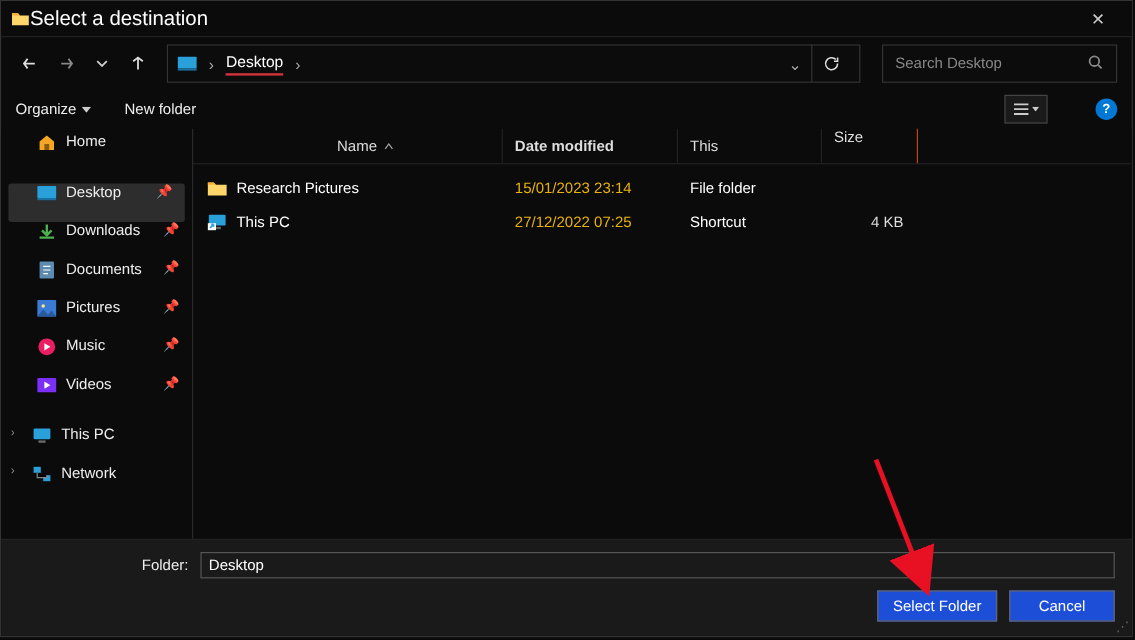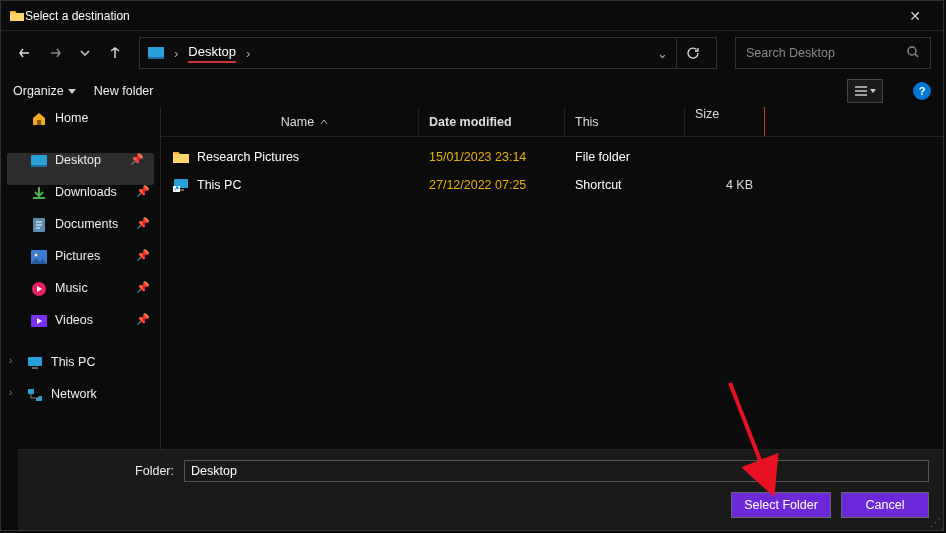--- a/index.html
+++ b/index.html
@@ -22,21 +22,21 @@
   flex-direction: column;
 }
 .titlebar {
   height: 30px;
   background: #0b0b0b;
   display: flex;
   align-items: center;
   padding: 0 8px;
   border-bottom: 1px solid #222;
 }
-.titlebar .title { flex: 1; font-size: 12px; }
+.titlebar .title { flex: 1; font-size: 17px; }
 .titlebar .close { width: 40px; text-align: center; color: #ccc; font-size: 14px; cursor: pointer; }
 .navbar {
   height: 44px;
   display: flex;
   align-items: center;
   padding: 6px 12px;
   gap: 6px;
 }
 .nav-btn {
   width: 24px; height: 28px;
@@ -74,21 +74,21 @@
   padding: 0 10px;
   color: #888;
   gap: 8px;
   margin-left: 6px;
 }
 .searchbox span:first-child { flex:1; font-size:12.5px; }
 .toolbar {
   height: 32px;
   display: flex; align-items: center;
   padding: 0 12px;
-  gap: 18px;
+  gap: 28px;
 }
 .toolbar .org { display:flex; align-items:center; gap:4px; color:#eee; font-size:12.5px; }
 .toolbar .newf { color:#eee; font-size:12.5px; }
 .toolbar .spacer { flex:1; }
 .toolbar .view-btn {
   width: 36px; height: 24px;
   border: 1px solid #444;
   background: #1a1a1a;
   display:flex; align-items:center; justify-content:center;
   gap:2px;
@@ -159,38 +159,37 @@
 }
 .cell-name { width: 258px; padding-left: 12px; display:flex; align-items:center; gap:8px; }
 .cell-date { width: 146px; padding-left: 10px; color:#eab308; }
 .cell-type { width: 120px; padding-left: 10px; color:#ffffff; }
 .cell-size { width: 80px; padding-left: 10px; text-align:right; padding-right:12px; color:#ddd; }
 .footer {
   background: #1a1a1a;
   padding: 10px 14px 12px 14px;
   display:flex; flex-direction:column; gap:10px;
   border-top: 1px solid #222;
-  margin-left: 17px;
 }
 .folder-row { display:flex; align-items:center; gap:10px; }
 .folder-row label { width: 142px; text-align:right; font-size:12.5px; color:#eee; }
 .folder-row input {
   flex:1; height: 22px;
   background: #1a1a1a;
   border: 1px solid #555;
   color: #fff;
   padding: 0 6px;
   font-size: 12.5px;
 }
 .btn-row { display:flex; justify-content:flex-end; gap:10px; }
 .btn {
   min-width: 100px;
   height: 26px;
   border: 1px solid #666;
-  background: #6d28d9;
+  background: #1d4ed8;
   color: #fff;
   font-size: 12.5px;
   display:flex; align-items:center; justify-content:center;
   padding: 0 12px;
 }
 .resize-grip {
   position:absolute; right:2px; bottom:1px;
   color:#666; font-size:11px;
 }
 svg.arrow-annotation {

